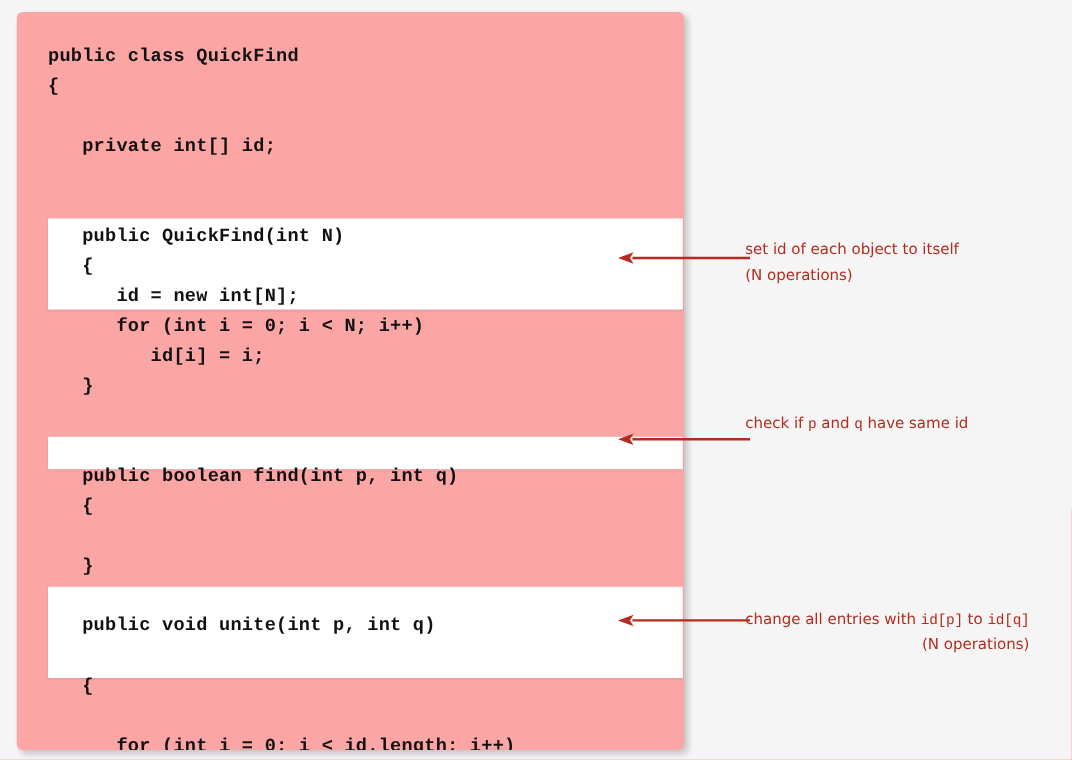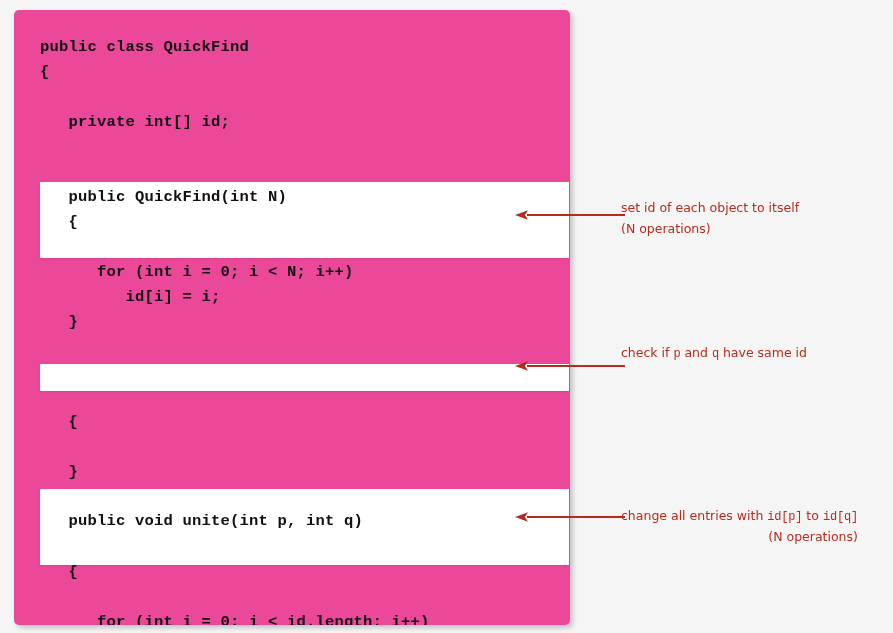--- a/index.html
+++ b/index.html
@@ -76,36 +76,38 @@
   .arrow {
     position: absolute;
     height: 12px;
     overflow: visible;
   }
   .arrow svg { display: block; overflow: visible; }
 </style>
 </head>
 <body style="background: rgb(245, 245, 245);">
 
-<div id="code-panel" style="background: #ec4899;">
+<div id="code-panel" style="background: #fca5a5;">
 
   <div class="hl-box" id="hl-0" style="top: 172px; height: 76px; background: rgb(255, 255, 255);"></div>
   <div class="hl-box" id="hl-1" style="top: 354px; height: 27px; background: rgb(255, 255, 255);"></div>
   <div class="hl-box" id="hl-2" style="top: 479px; height: 76px; background: rgb(255, 255, 255);"></div>
 
   <div class="code-body" id="code-body">
 
   <div class="code-line" style="top: 25px;">public class QuickFind</div>
       <div class="code-line" style="top: 50px;">{</div>
       <div class="code-line" style="top: 175px;">   public QuickFind(int N)</div>
       <div class="code-line" style="top: 100px;">   private int[] id;</div>
       <div class="code-line" style="top: 200px;">   {</div>
+      <div class="code-line" style="top: 225px;">      id = new int[N];</div>
       <div class="code-line" style="top: 250px;">      for (int i = 0; i &lt; N; i++)</div>
       <div class="code-line" style="top: 275px;">         id[i] = i;</div>
       <div class="code-line" style="top: 300px;">   }</div>
+      <div class="code-line" style="top: 375px;">   public boolean find(int p, int q)</div>
       <div class="code-line" style="top: 400px;">   {</div>
       <div class="code-line" style="top: 450px;">   }</div>
       <div class="code-line" style="top: 499px;">   public void unite(int p, int q)</div>
       <div class="code-line" style="top: 550px;">   {</div>
       <div class="code-line" style="top: 600px;">      for (int i = 0; i &lt; id.length; i++)</div>
     </div>
 </div>
 
 <div class="annotation" id="ann-0" style="top: 198px; left: 621px; color: rgb(181, 43, 30);">
   <span><span class="a-pre">set id of each object to itself</span><span class="mono a-m1"></span><span class="a-mid"></span><span class="mono a-m2"></span><span class="a-suf"></span></span>

